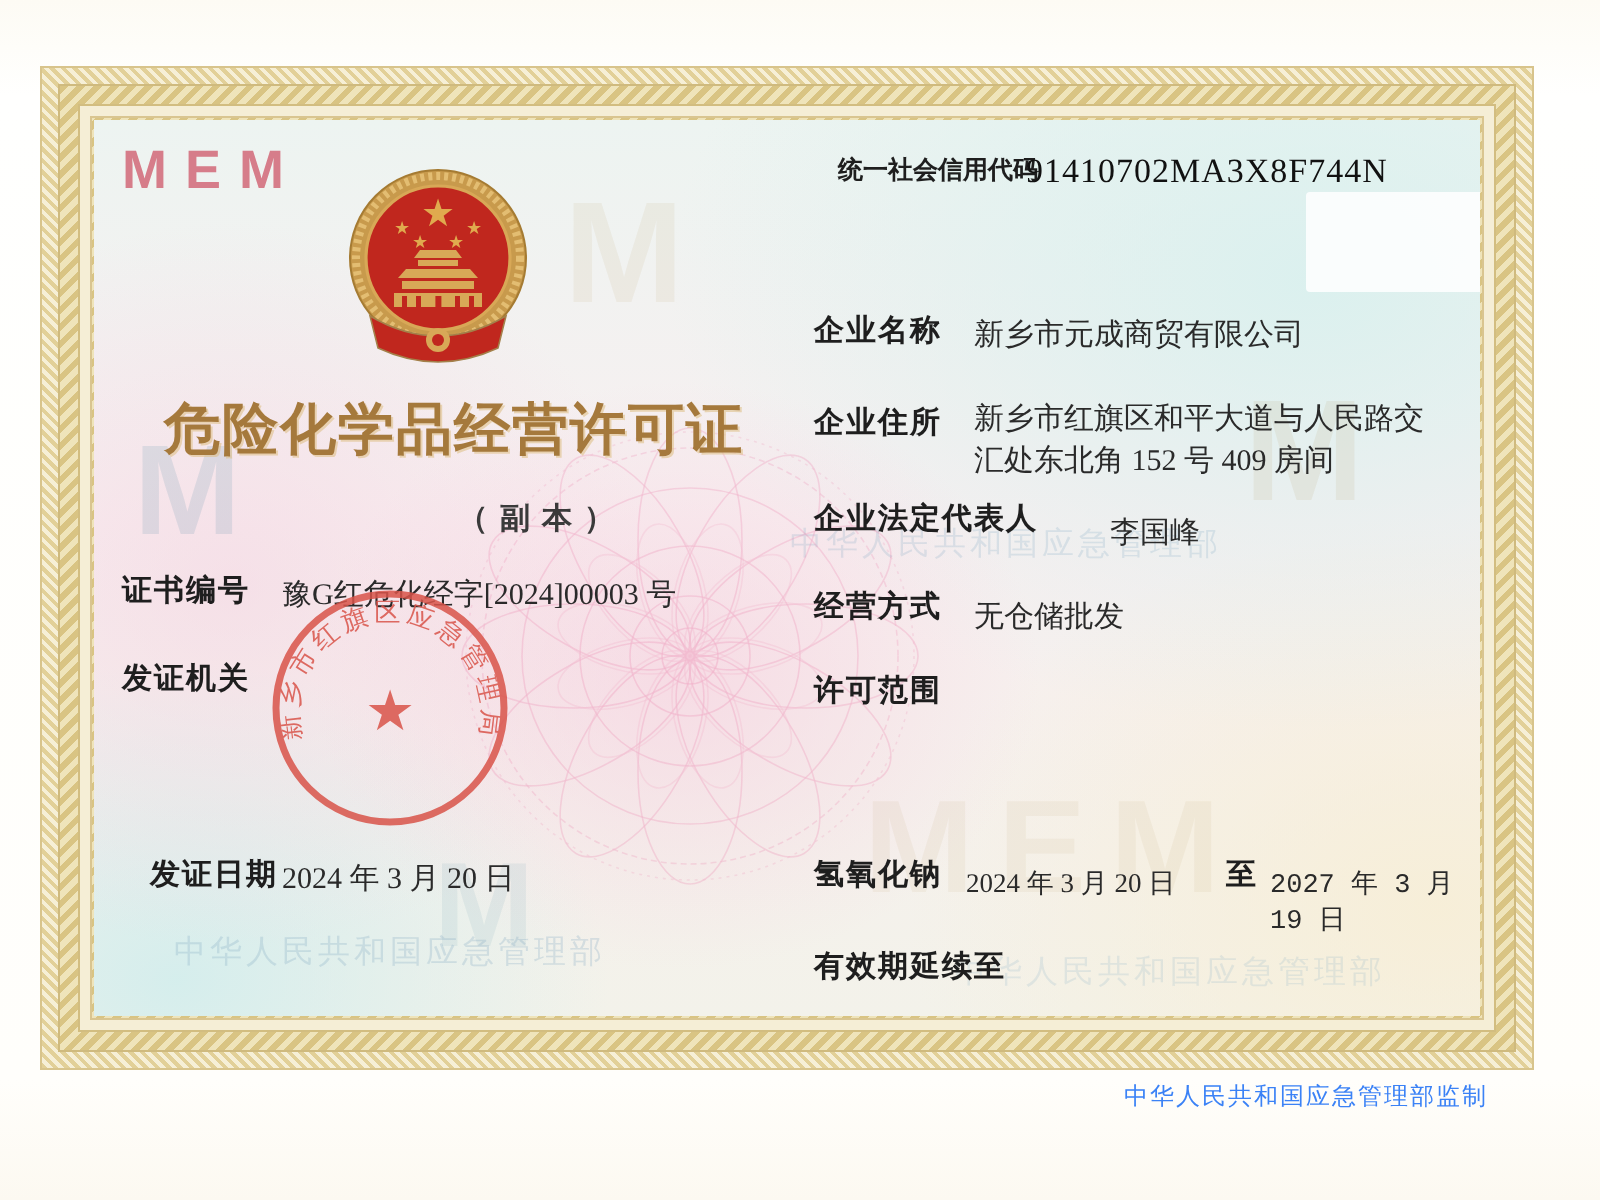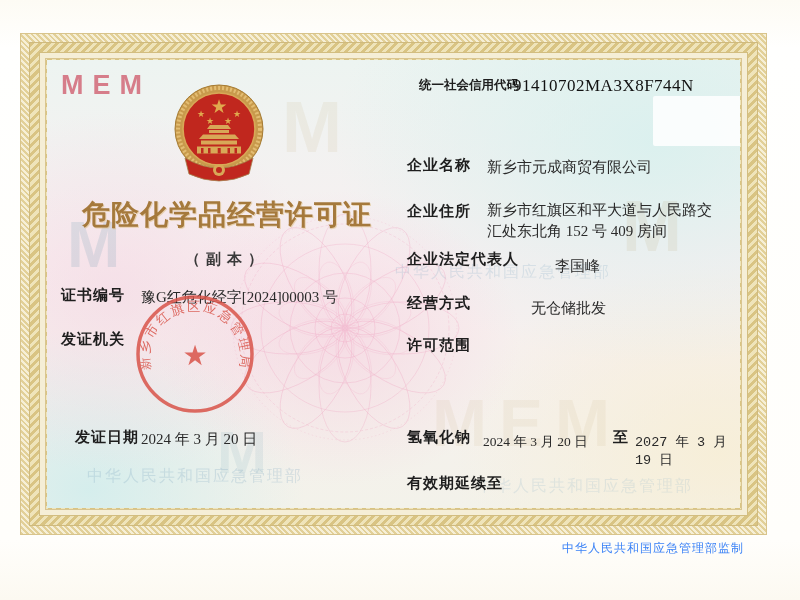--- a/index.html
+++ b/index.html
@@ -41,21 +41,21 @@
   }
   .abs{position:absolute;}
   
   .wm{position:absolute;font-weight:bold;pointer-events:none;}
   .ghost{position:absolute;font-size:16px;letter-spacing:2px;pointer-events:none;}
   
   .mem{left:14px;top:10px;font-size:27px;font-weight:bold;letter-spacing:9px;color:#d4717f;opacity:.9;}
   
   .title{left:0;top:136px;width:360px;text-align:center;font-size:28px;font-weight:bold;
          color:#a5793c;letter-spacing:1px;text-shadow:1px 1px 0 rgba(220,190,130,.55);}
-  .subtitle{left:0;top:190px;width:360px;text-align:center;font-size:15px;letter-spacing:6px;color:#3a3a3a;font-weight:bold;}
+  .subtitle{left:0;top:190px;width:360px;text-align:center;font-size:15px;letter-spacing:6px;color:#3a3a3a;font-weight:bold;padding-left:44px;}
   
   .lab{font-size:15px;font-weight:bold;color:#1e1e1e;letter-spacing:1px;}
   .val{font-family:"Liberation Serif", serif;font-size:15px;color:#2a2a2a;}
   .small-lab{font-size:12.5px;font-weight:bold;color:#1e1e1e;}
   .code{font-family:"Liberation Serif", serif;font-size:17px;color:#111;letter-spacing:.5px;}
   .patch{background:rgba(255,255,255,.85);border-radius:2px;}
   .footer{position:absolute;right:56px;top:540px;font-size:12px;color:#3b82f6;letter-spacing:1px;}
   .scope-line{display:block;}
   .scope{line-height:23.5px;font-size:14.5px;width:268px;}
   .addr-line{display:block;line-height:21px;}
@@ -181,21 +181,21 @@
     <div class="abs lab" style="left:360px;top:142px;">企业住所</div>
     <div class="abs val" style="left:440px;top:140px;width:240px;">
       <span class="addr-line">新乡市红旗区和平大道与人民路交</span>
       <span class="addr-line">汇处东北角 152 号 409 房间</span>
     </div>
 
     <div class="abs lab" style="left:360px;top:190px;">企业法定代表人</div>
     <div class="abs val" style="left:508px;top:197px;">李国峰</div>
 
     <div class="abs lab" style="left:360px;top:234px;">经营方式</div>
-    <div class="abs val" style="left:440px;top:239px;margin-left:44px;">无仓储批发</div>
+    <div class="abs val" style="left:440px;top:239px;">无仓储批发</div>
 
     <div class="abs lab" style="left:360px;top:276px;">许可范围</div>
 
     <div class="abs lab" style="left:360px;top:368px;">氢氧化钠</div>
     <div class="abs val" style="left:436px;top:373px;font-size:13.5px;">2024 年 3 月 20 日</div>
     <div class="abs lab" style="left:566px;top:368px;">至</div>
     <div class="abs val" style="left:588px;top:373px;font-size:13.5px;font-family:Liberation Mono, monospace;">2027 年 3 月 19 日</div>
 
     <div class="abs lab" style="left:360px;top:414px;">有效期延续至</div>
 

